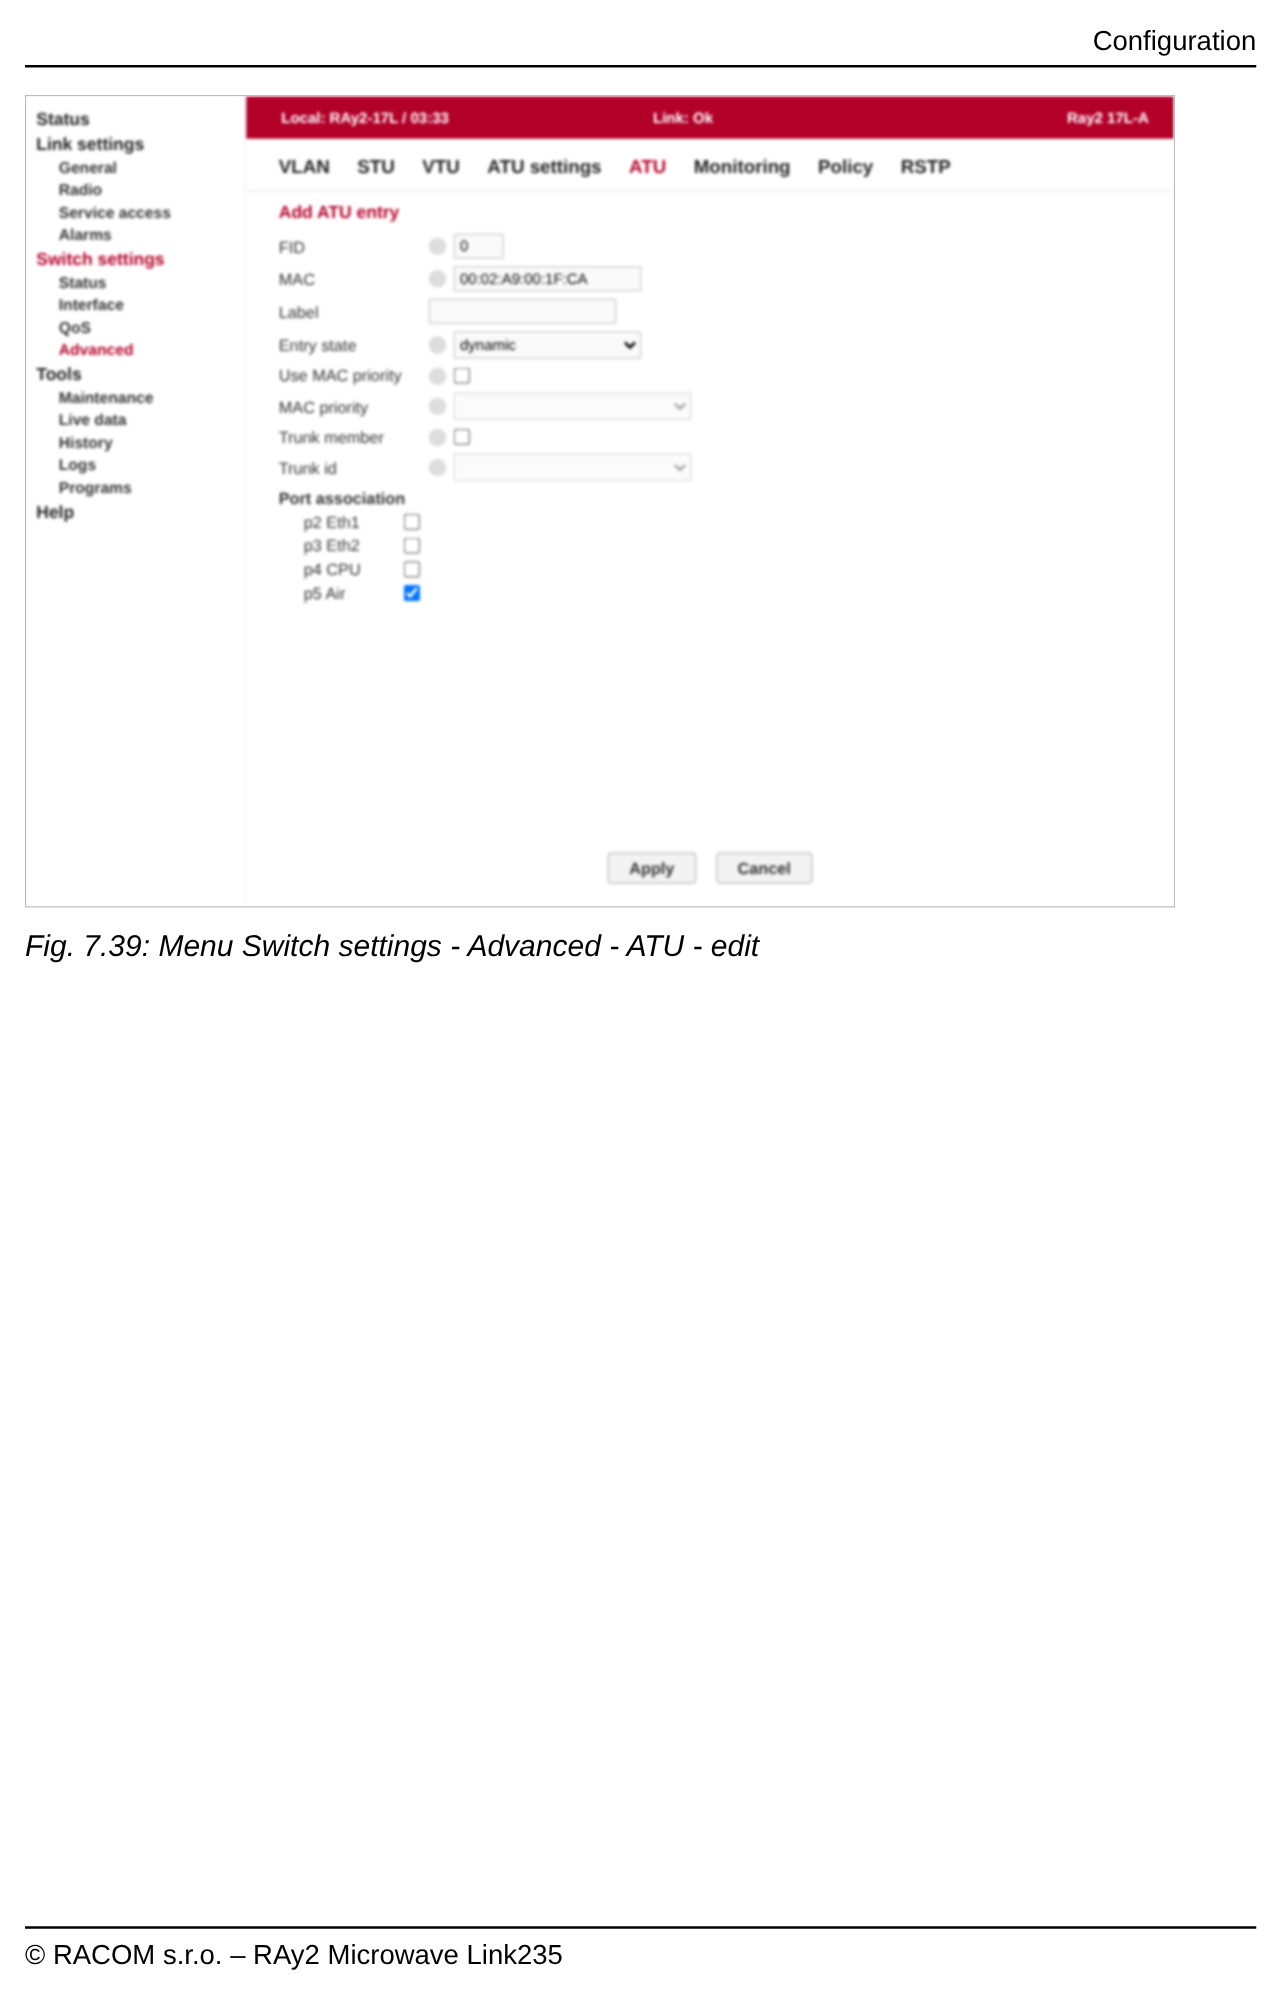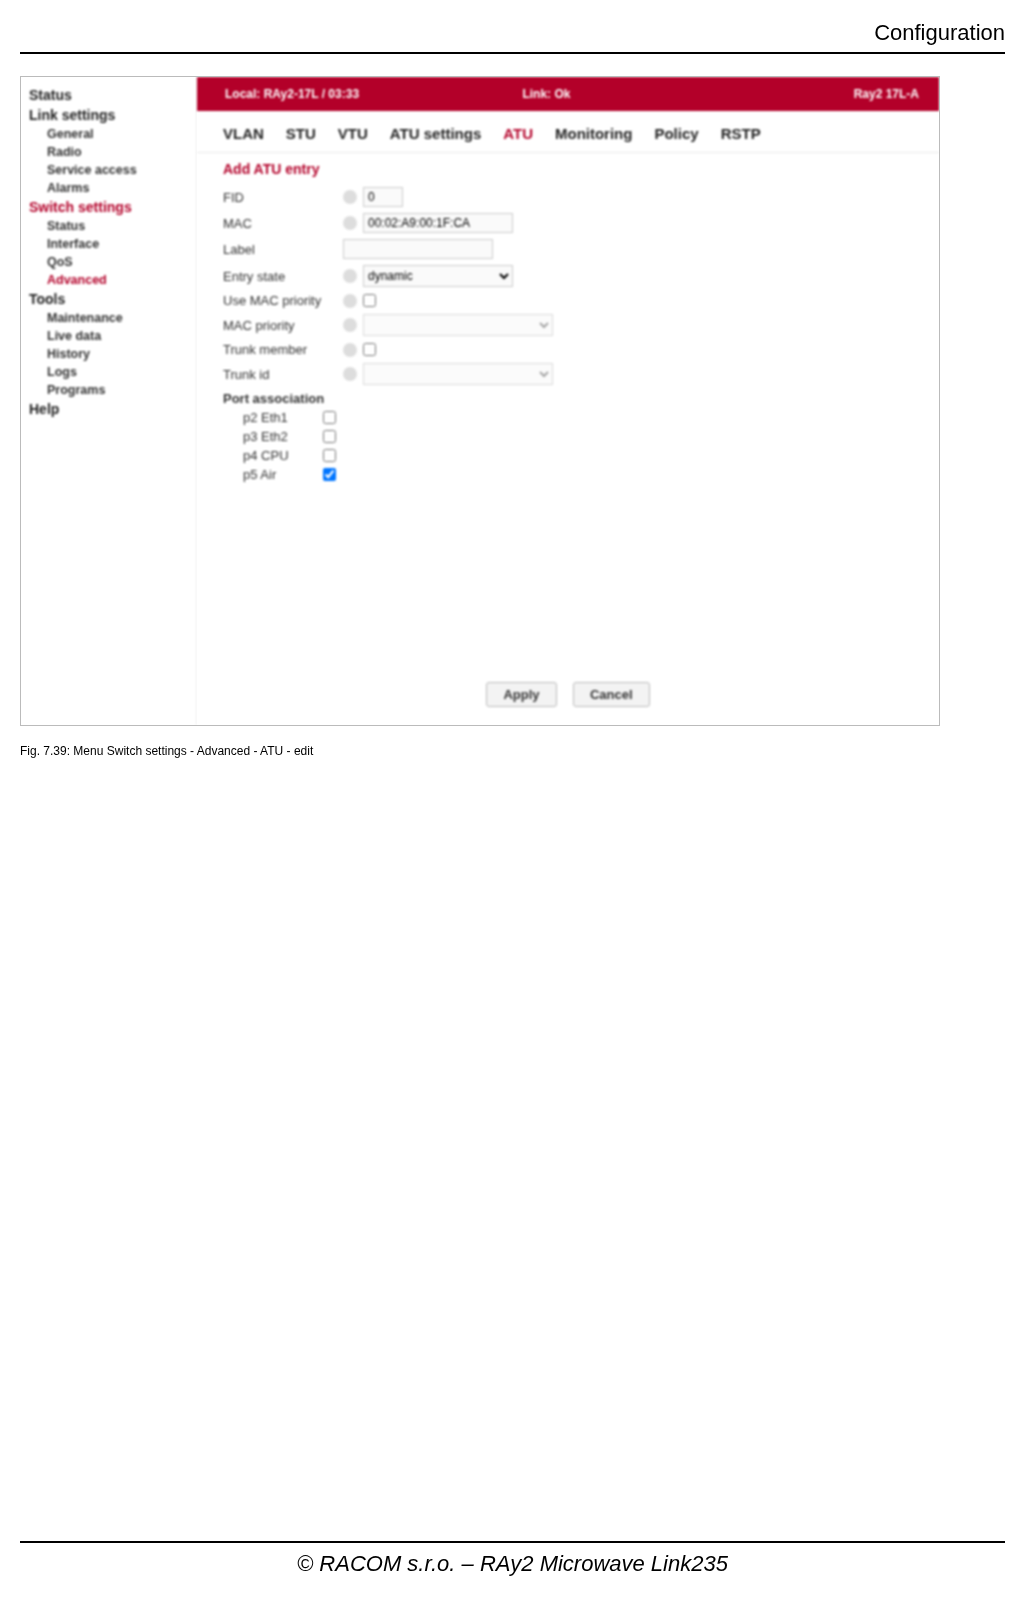--- a/index.html
+++ b/index.html
@@ -103,31 +103,31 @@
     filter: blur(1.2px);
   }
   .shot .buttons button {
     font-size: 13px; font-weight: bold;
     padding: 4px 16px; margin: 0 6px;
     background: #f3f3f3; border: 1px solid #bbb; border-radius: 3px;
     color: #333;
   }
   .caption {
     margin-top: 18px;
-    font-size: 12px;
+    font-size: 24px;
+    font-style: italic;
   }
   .footer {
     position: absolute;
     left: 20px; right: 20px; bottom: 22px;
     border-top: 2px solid #000;
     padding-top: 8px;
     display: flex;
-    justify-content: center;
+    justify-content: flex-start;
     font-size: 22px;
-    font-style: italic;
   }
 </style>
 </head>
 <body>
 
 <div class="page">
   <div class="header-right">Configuration</div>
 
   <div class="shot">
 

